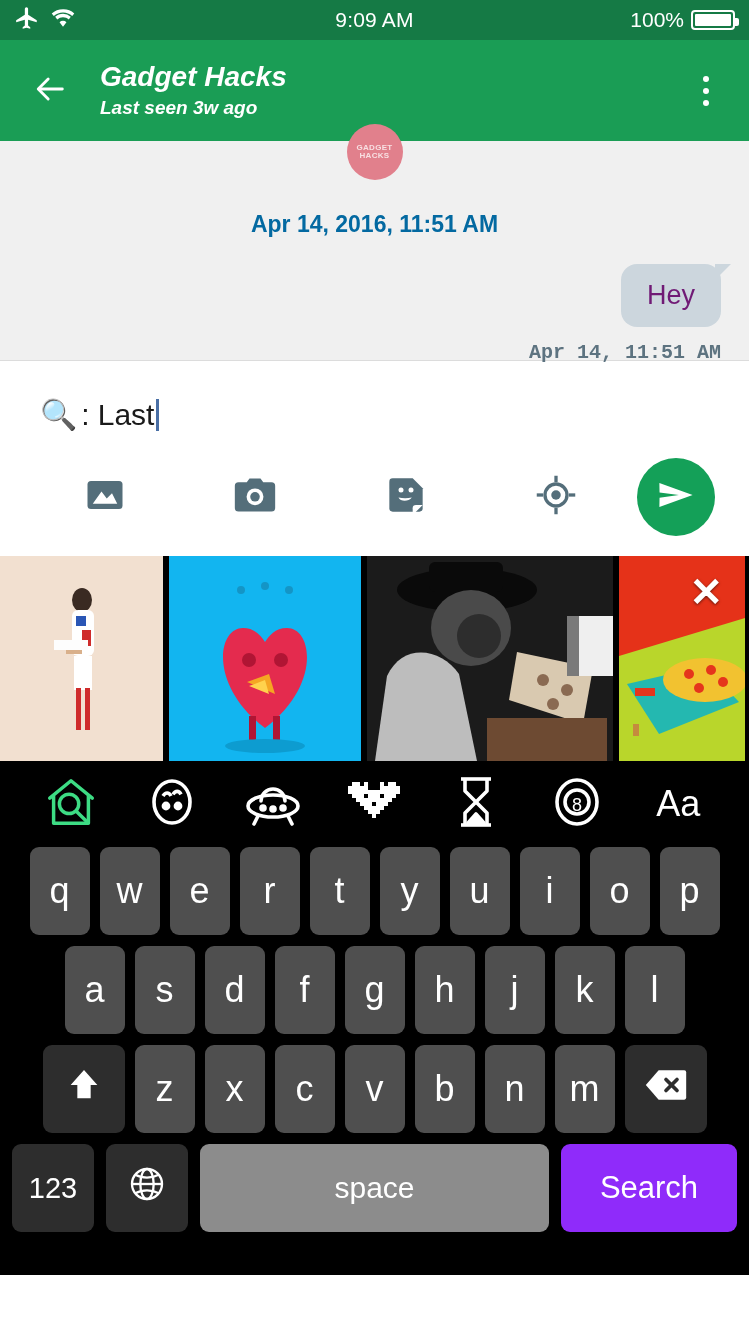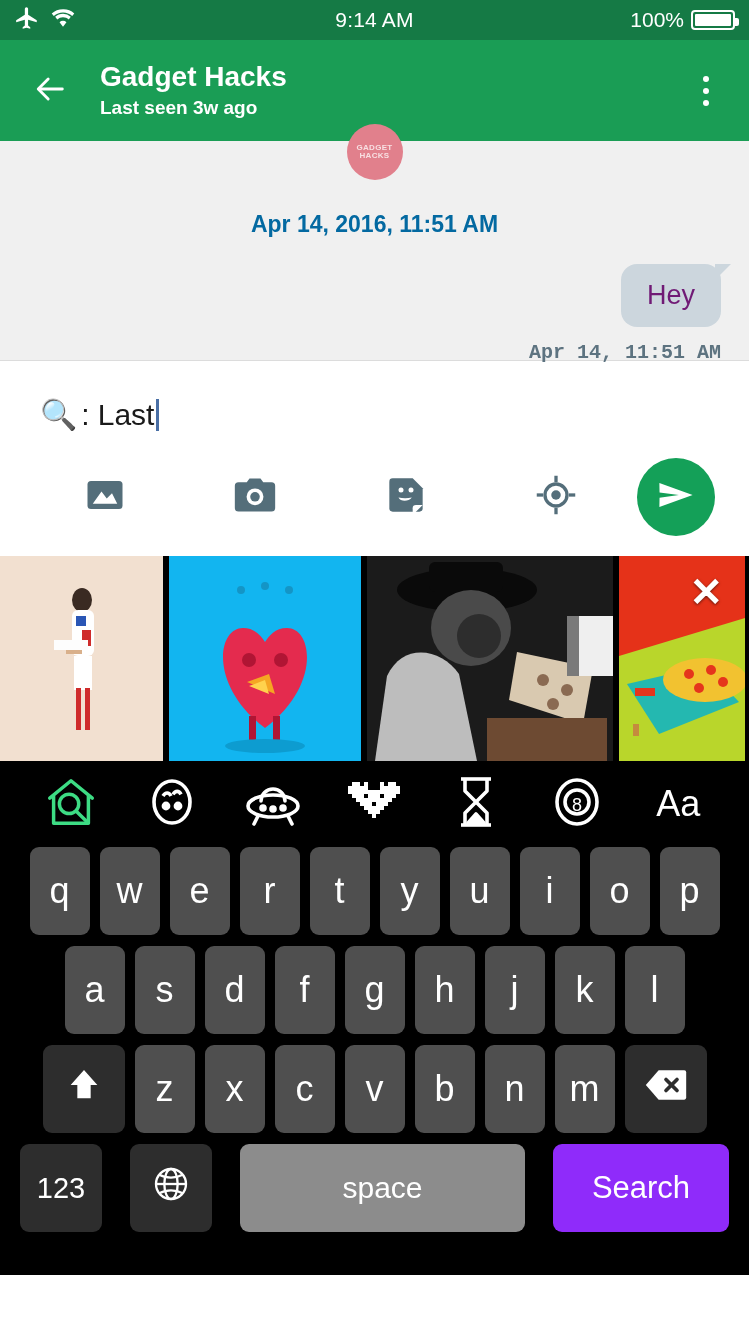--- a/index.html
+++ b/index.html
@@ -31,21 +31,21 @@
   }
   .batt:after{
     content:"";position:absolute;right:-6px;top:6px;width:4px;height:8px;
     background:#fff;border-radius:0 2px 2px 0;
   }
   .batt i{display:block;width:100%;height:100%;background:#fff;border-radius:1px;}
 
   
   .appbar{
     height:101px;background:#1a9d55;color:#fff;
-    display:flex;align-items:center;padding:0 18px;box-sizing:border-box;
+    display:flex;align-items:center;padding:0 18px;box-sizing:border-box;font-style:italic;
   }
   .back-btn{width:66px;display:flex;align-items:center;justify-content:center;}
   .titles{flex:1;padding-left:16px;}
   .title{font-size:28px;font-weight:bold;line-height:1.08;}
   .subtitle{font-size:19px;font-weight:bold;margin-top:4px;}
   .overflow{width:50px;display:flex;flex-direction:column;align-items:center;gap:6px;}
   .overflow span{width:6px;height:6px;border-radius:50%;background:#fff;display:block;}
 
   
   .convo{
@@ -128,41 +128,41 @@
     height:88px;width:60px;margin:0 5px;
     display:flex;align-items:center;justify-content:center;
     font-size:36px;font-weight:300;
   }
   .row2{padding:0 34px;}
   .key-dark{background:#2d2d2d;}
   .key-wide{width:82px;}
   .key-num{width:82px;font-size:29px;}
   .key-space{flex:1;max-width:358px;background:#8c8c8c;font-size:30px;}
   .key-search{background:#8f2bfa;width:176px;font-size:31px;}
-  .row4 .key{margin:0 14px;}
+  .row4 .key{margin:0 6px;}
 </style>
 </head>
 <body>
 
 <div class="screen">
 
   <div class="statusbar">
     <div class="sb-left">
       <span>
         <svg width="26" height="26" viewBox="0 0 24 24" fill="#fff">
             <path d="M21 16v-2l-8-5V3.5a1.5 1.5 0 0 0-3 0V9l-8 5v2l8-2.5V19l-2 1.5V22l3.5-1 3.5 1v-1.5L13 19v-5.5z"></path>
           </svg>
       </span>
       <span>
         <svg width="26" height="22" viewBox="0 0 24 20" fill="#fff">
             <path d="M12 18l3.2-4.1a4.6 4.6 0 0 0-6.4 0L12 18zM12 9.3c2 0 3.9.7 5.3 2l1.9-2.4A11.6 11.6 0 0 0 12 6.1c-2.7 0-5.2 1-7.2 2.8l1.9 2.4a8 8 0 0 1 5.3-2zM12 2C8 2 4.4 3.4 1.6 5.8l1.9 2.3A13.2 13.2 0 0 1 12 4.9c3.2 0 6.2 1.2 8.5 3.2l1.9-2.3A14.9 14.9 0 0 0 12 2z"></path>
           </svg>
       </span>
     </div>
-    <div class="sb-center">9:14 AM</div>
+    <div class="sb-center">9:09 AM</div>
     <div class="sb-right">
       <span>100%</span>
       <span class="batt">
           <i></i>
         </span>
     </div>
   </div>
 
   <div class="appbar">
     <div class="back-btn">

